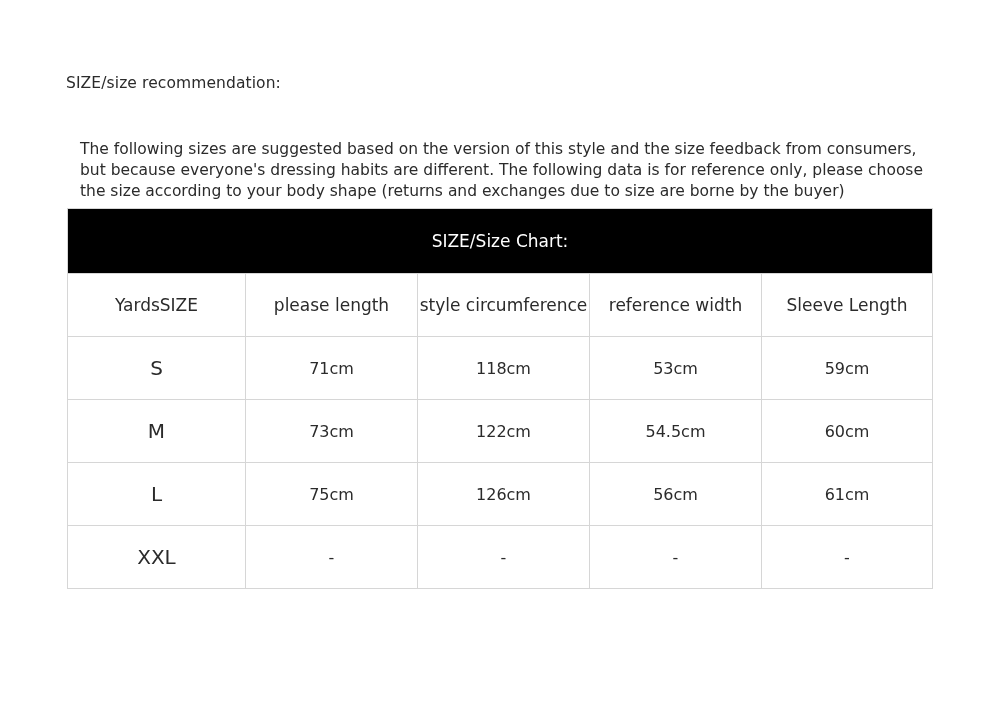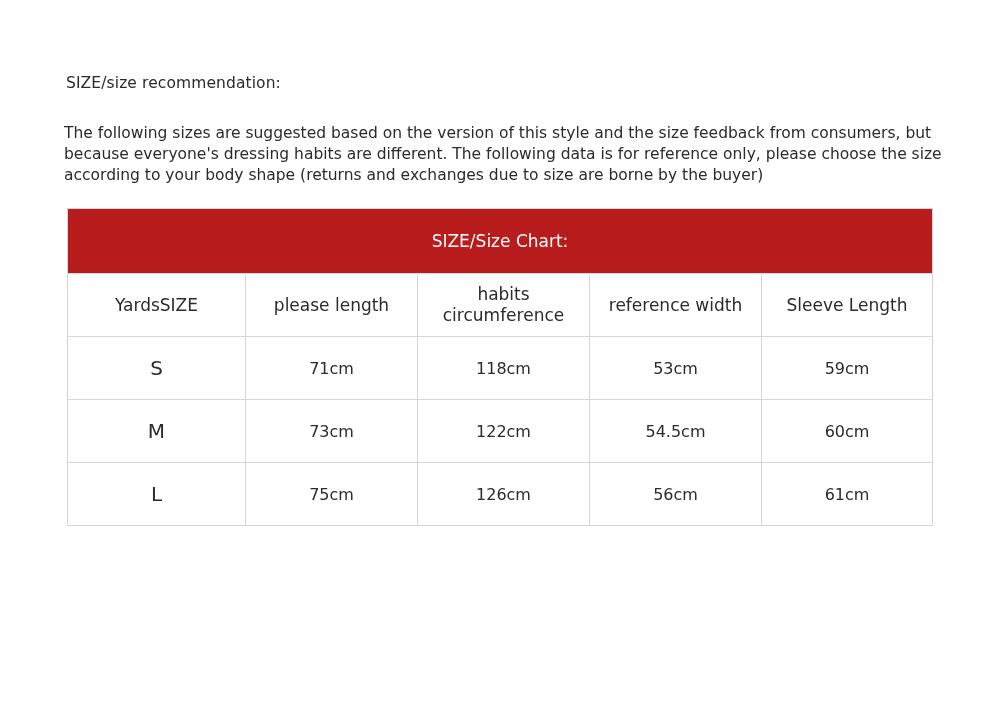--- a/index.html
+++ b/index.html
@@ -31,40 +31,40 @@
   .intro {
     position: absolute;
     left: 64px;
     top: 123px;
     width: 880px;
     font-size: 15.5px;
     line-height: 21px;
     color: #2b2b2b;
   }
   .intro p {
-    margin: 0;
+    margin: 16px;
   }
   table.size-table {
     position: absolute;
     left: 67px;
     top: 208px;
     width: 865px;
     border-collapse: collapse;
     table-layout: fixed;
   }
   table.size-table td,
   table.size-table th {
     border: 1px solid #d6d6d6;
     padding: 0;
     text-align: center;
     vertical-align: middle;
     font-weight: normal;
   }
   .banner-cell {
-    background: #b91c1c;
+    background: #000000;
     color: #ffffff;
     height: 64px;
     text-align: left;
     padding-left: 15px;
     font-size: 17px;
     border: 1px solid #6ba4c8;
   }
   .col-head {
     height: 62px;
     font-size: 17px;
@@ -105,21 +105,21 @@
         <col class="c4">
         <col class="c5">
     </colgroup>
     <tbody>
       <tr>
         <td class="banner-cell" colspan="5">SIZE/Size Chart:</td>
       </tr>
       <tr>
         <th class="col-head">YardsSIZE</th>
         <th class="col-head">please length</th>
-        <th class="col-head">habits circumference</th>
+        <th class="col-head">style circumference</th>
         <th class="col-head">reference width</th>
         <th class="col-head">Sleeve Length</th>
       </tr>
       <tr>
         <td class="data-cell size-cell">S</td>
         <td class="data-cell">71cm</td>
         <td class="data-cell">118cm</td>
         <td class="data-cell">53cm</td>
         <td class="data-cell">59cm</td>
       </tr>
@@ -130,16 +130,23 @@
         <td class="data-cell">54.5cm</td>
         <td class="data-cell">60cm</td>
       </tr>
       <tr>
         <td class="data-cell size-cell">L</td>
         <td class="data-cell">75cm</td>
         <td class="data-cell">126cm</td>
         <td class="data-cell">56cm</td>
         <td class="data-cell">61cm</td>
       </tr>
+      <tr>
+        <td class="data-cell size-cell">XXL</td>
+        <td class="data-cell">-</td>
+        <td class="data-cell">-</td>
+        <td class="data-cell">-</td>
+        <td class="data-cell">-</td>
+      </tr>
     </tbody>
   </table>
 
 </div>
 
 </body></html>

